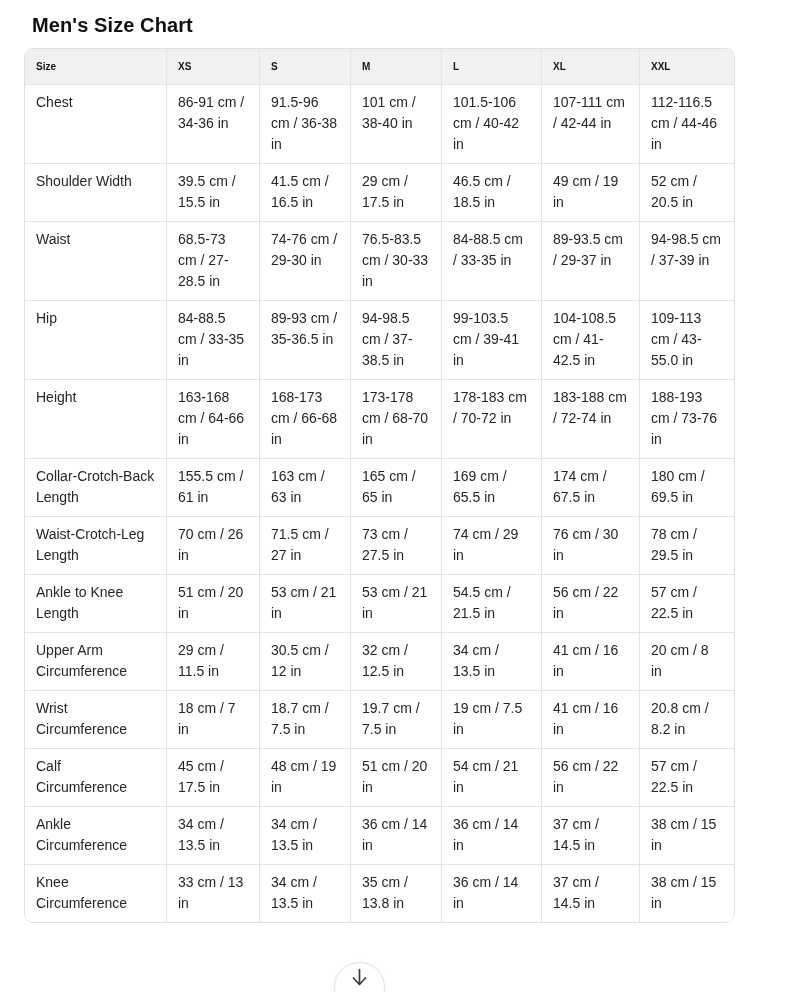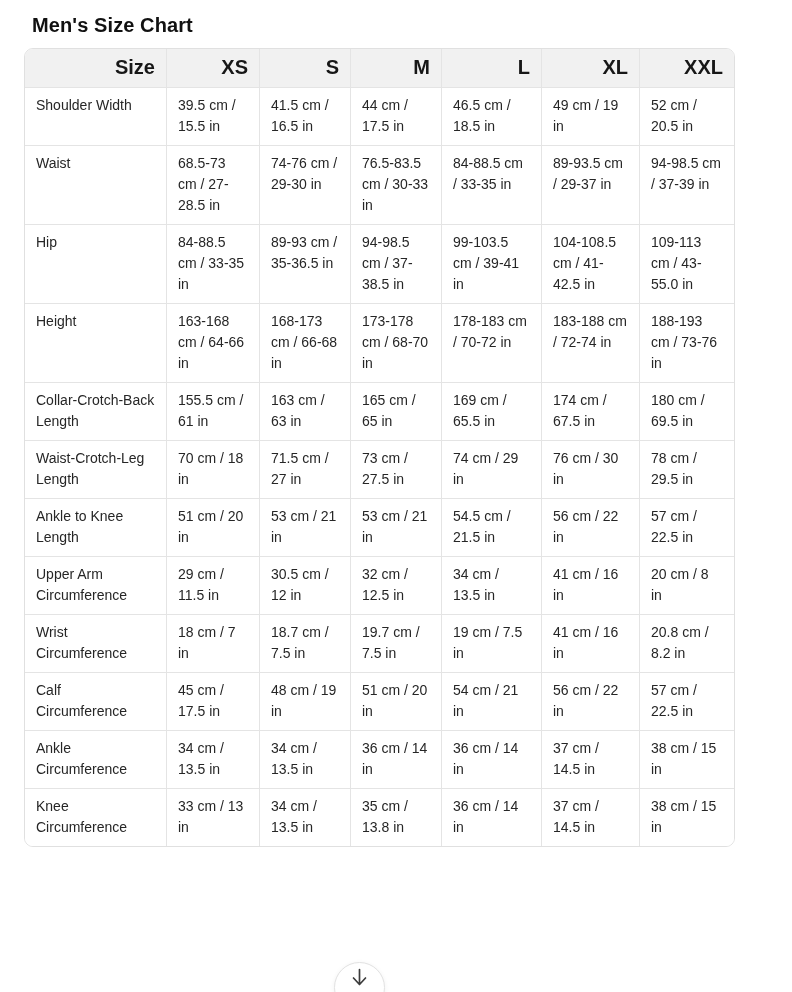--- a/index.html
+++ b/index.html
@@ -34,24 +34,24 @@
   }
   col.c-size { width: 141px; }
   col.c-xs  { width: 93px; }
   col.c-s   { width: 91px; }
   col.c-m   { width: 91px; }
   col.c-l   { width: 100px; }
   col.c-xl  { width: 98px; }
   col.c-xxl { width: 95px; }
   thead th {
     background: #f1f1f1;
-    font-size: 20px;
+    font-size: 10px;
     font-weight: 700;
     color: #171717;
-    text-align: right;
+    text-align: left;
     vertical-align: middle;
     padding: 7px 11px 8px 11px;
     height: 35px;
   }
   tbody th, tbody td {
     font-size: 14px;
     font-weight: 400;
     color: #262626;
     text-align: left;
     vertical-align: top;
@@ -100,24 +100,33 @@
         <th>XS</th>
         <th>S</th>
         <th>M</th>
         <th>L</th>
         <th>XL</th>
         <th>XXL</th>
       </tr>
     </thead>
     <tbody>
       <tr>
+        <th>Chest</th>
+        <td>86-91 cm / 34-36 in</td>
+        <td>91.5-96 cm / 36-38 in</td>
+        <td>101 cm / 38-40 in</td>
+        <td>101.5-106 cm / 40-42 in</td>
+        <td>107-111 cm / 42-44 in</td>
+        <td>112-116.5 cm / 44-46 in</td>
+      </tr>
+      <tr>
         <th>Shoulder Width</th>
         <td>39.5 cm / 15.5 in</td>
         <td>41.5 cm / 16.5 in</td>
-        <td>44 cm / 17.5 in</td>
+        <td>29 cm / 17.5 in</td>
         <td>46.5 cm / 18.5 in</td>
         <td>49 cm / 19 in</td>
         <td>52 cm / 20.5 in</td>
       </tr>
       <tr>
         <th>Waist</th>
         <td>68.5-73 cm / 27-28.5 in</td>
         <td>74-76 cm / 29-30 in</td>
         <td>76.5-83.5 cm / 30-33 in</td>
         <td>84-88.5 cm / 33-35 in</td>
@@ -146,21 +155,21 @@
         <th>Collar-Crotch-Back Length</th>
         <td>155.5 cm / 61 in</td>
         <td>163 cm / 63 in</td>
         <td>165 cm / 65 in</td>
         <td>169 cm / 65.5 in</td>
         <td>174 cm / 67.5 in</td>
         <td>180 cm / 69.5 in</td>
       </tr>
       <tr>
         <th>Waist-Crotch-Leg Length</th>
-        <td>70 cm / 18 in</td>
+        <td>70 cm / 26 in</td>
         <td>71.5 cm / 27 in</td>
         <td>73 cm / 27.5 in</td>
         <td>74 cm / 29 in</td>
         <td>76 cm / 30 in</td>
         <td>78 cm / 29.5 in</td>
       </tr>
       <tr>
         <th>Ankle to Knee Length</th>
         <td>51 cm / 20 in</td>
         <td>53 cm / 21 in</td>

